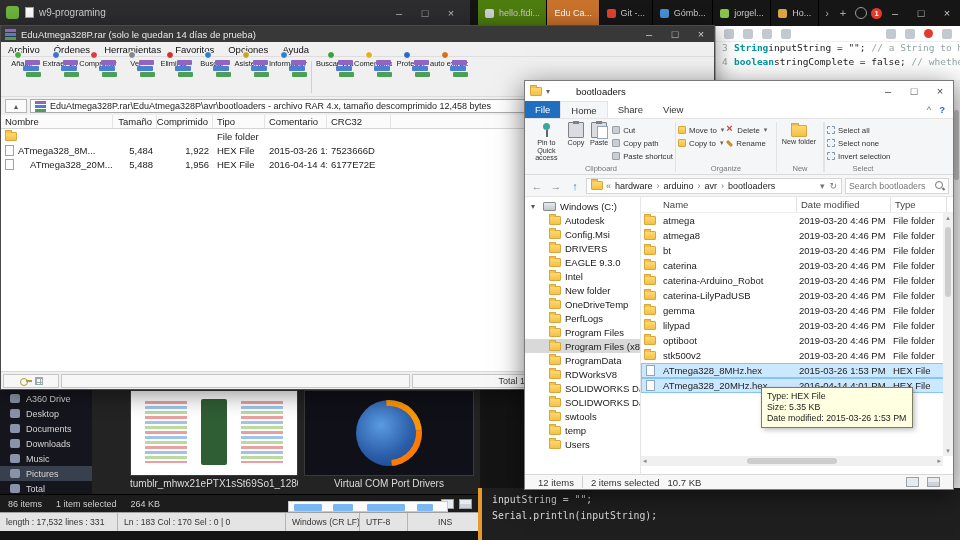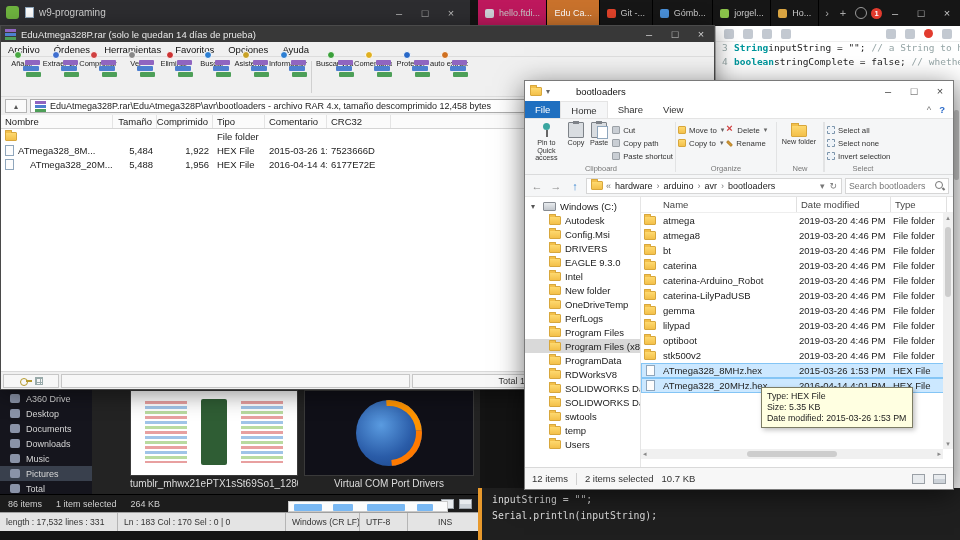--- a/index.html
+++ b/index.html
@@ -14,21 +14,21 @@
 .ic-file{display:inline-block;width:9px;height:11px;background:#fdfdfd;border:1px solid #8fa6bc;flex:none}
 .ic-drive{display:inline-block;width:13px;height:9px;background:linear-gradient(#e8ebee,#c2c7cd);border:1px solid #878c93;border-radius:1px;flex:none}
 .ic-mag{display:inline-block;width:10px;height:10px;position:relative;flex:none}
 .ic-mag::before{content:"";position:absolute;left:0;top:0;width:6px;height:6px;border:1.5px solid #777;border-radius:50%}
 .ic-mag::after{content:"";position:absolute;left:7px;top:7px;width:3px;height:2px;background:#777;transform:rotate(45deg)}
 .winctl{width:26px;height:100%;display:flex;align-items:center;justify-content:center;font-size:11px;flex:none}
 
 
 #top-bar{left:478px;top:0;width:482px;height:26px;background:#161616;display:flex;align-items:center;color:#c9c9c9}
 .btab{height:26px;display:flex;align-items:center;padding:0 7px;font-size:9px;white-space:nowrap;overflow:hidden;border-right:1px solid #000}
-.btab.dark{background:#be185d}
+.btab.dark{background:#4d7c0f}
 .btab.active{background:#c9722c;color:#fff}
 .fav{width:9px;height:9px;border-radius:2px;margin-right:5px;flex:none}
 .tbtn{width:16px;text-align:center;color:#aaa;font-size:11px;flex:none}
 .avatar{width:12px;height:12px;border-radius:50%;border:1.5px solid #9a9a9a;flex:none;margin:0 4px}
 .badge{min-width:11px;height:11px;border-radius:6px;background:#e23b2e;color:#fff;font-size:7.5px;font-weight:bold;display:flex;align-items:center;justify-content:center;padding:0 2px;flex:none}
 
 
 #npp-titlebar{left:0;top:0;width:470px;height:25px;background:#2d2d30;display:flex;align-items:center;color:#cfcfcf;padding:0 6px}
 .npp-logo{width:13px;height:13px;border-radius:3px;background:#6fb43f;flex:none;margin-right:6px}
 #npp-titlebar .lbl{font-size:10px;margin-left:5px;white-space:nowrap}
@@ -154,21 +154,21 @@
 .exr .dt{width:94px;color:#222;overflow:hidden;padding-left:4px}
 .exr .tp{width:56px;overflow:hidden;padding-left:4px}
 .exr .icn{width:18px;display:flex;justify-content:center;flex:none}
 .exr.sel{background:#cce8ff;outline:1px solid #84c5f5;outline-offset:-1px}
 .vscroll{position:absolute;right:0;top:16px;bottom:18px;width:10px;background:#f0f0f0}
 .vscroll .thumb{position:absolute;left:2px;top:14px;width:6px;height:70px;background:#cdcdcd;border-radius:3px}
 .vscroll .a{position:absolute;left:0;width:10px;height:10px;display:flex;align-items:center;justify-content:center;color:#888;font-size:7px}
 .hscroll{position:absolute;left:0;right:10px;bottom:8px;height:10px;background:#f0f0f0;display:flex;align-items:center;justify-content:space-between;color:#888;font-size:7px;padding:0 2px}
 .hscroll .thumb{width:90px;height:6px;background:#cdcdcd;border-radius:3px}
 .tooltip{position:absolute;left:120px;top:190px;width:152px;background:#ffffe1;border:1px solid #7c7c64;box-shadow:2px 2px 5px rgba(0,0,0,.25);font-size:8.8px;color:#222;padding:3px 5px;line-height:11px;z-index:5}
-.ex-status{height:22px;border-top:1px solid #d9d9d9;background:#f7f7f7;display:flex;align-items:center;font-size:9.5px;color:#333;padding:0 7px;gap:8px;flex:none}
+.ex-status{height:15px;border-top:1px solid #d9d9d9;background:#f7f7f7;display:flex;align-items:center;font-size:9.5px;color:#333;padding:0 13px;gap:8px;flex:none}
 .ex-status .vbar{width:1px;height:12px;background:#d0d0d0}
 .viewic{width:13px;height:10px;border:1px solid #9aa0a6;background:#e8ebee;flex:none}
 .viewic.b{background:linear-gradient(#e8ebee 50%,#cdd3d9 50%)}
 
 
 #pictures-win{left:0;top:388px;width:480px;height:124px;background:#232323;overflow:hidden}
 .pic-side{position:absolute;left:0;top:0;width:92px;height:106px;background:#15151d;padding-top:3px}
 .psi{height:15px;display:flex;align-items:center;gap:6px;padding-left:10px;color:#d6d6d6;font-size:9px;white-space:nowrap}
 .psi.sel{background:#39404d}
 .sbi{width:10px;height:9px;background:#8a93a8;border-radius:2px;flex:none}

